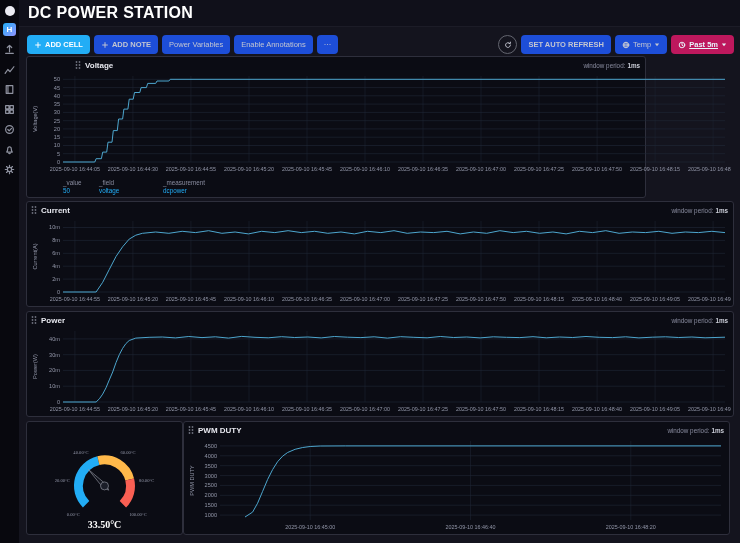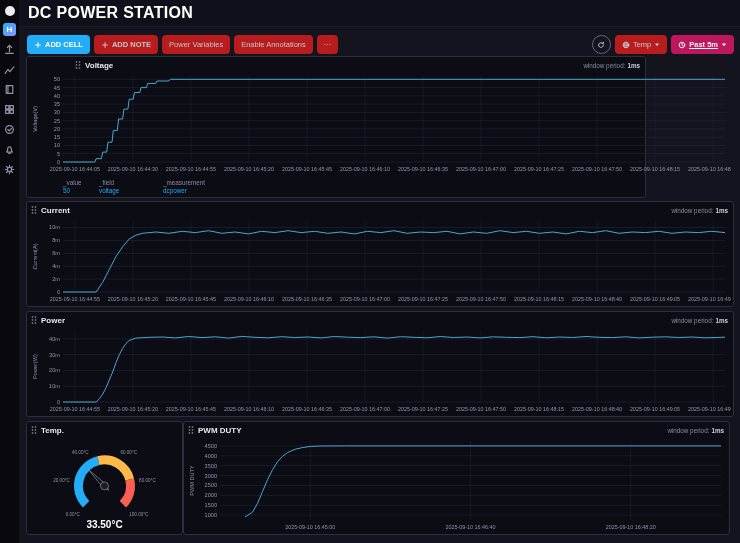--- a/index.html
+++ b/index.html
@@ -12,21 +12,21 @@
   .nav-active{width:13px;height:13px;border-radius:3px;background:linear-gradient(135deg,#22ADF6 0%,#9394FF 100%);color:#fff;font-size:8px;font-weight:700;display:flex;align-items:center;justify-content:center;}
   .nav-item{width:13px;height:13px;display:flex;align-items:center;justify-content:center;}
   .nav-item svg{width:11px;height:11px;stroke:#8f92a0;fill:none;stroke-width:1.1;stroke-linecap:round;stroke-linejoin:round;}
 
   
   .header{position:absolute;left:19px;top:0;right:0;height:27px;background:#10101a;border-bottom:1px solid #1c1c27;display:flex;align-items:center;padding-left:9px;}
   .header h1{font-size:16px;color:#ffffff;font-weight:700;letter-spacing:.3px;}
 
   
   .toolbar{position:absolute;left:27px;top:33px;right:6px;height:21px;display:flex;align-items:flex-end;gap:4px;}
-  .btn{height:19px;padding:0 7px;border-radius:4px;background:#b91c1c;color:#c3c6d1;font-size:7.5px;display:inline-flex;align-items:center;gap:3px;cursor:pointer;white-space:nowrap;border:none;}
+  .btn{height:19px;padding:0 7px;border-radius:4px;background:#1d4ed8;color:#c3c6d1;font-size:7.5px;display:inline-flex;align-items:center;gap:3px;cursor:pointer;white-space:nowrap;border:none;}
   .btn svg{width:8px;height:8px;stroke:currentColor;fill:none;stroke-width:1.2;stroke-linecap:round;stroke-linejoin:round;}
   .btn .caret{width:6px;height:5px;}
   .btn .caret polygon{fill:currentColor;stroke:none;}
   .btn.primary{background:#22ADF6;color:#fff;font-weight:700;}
   .btn.bold{font-weight:700;}
   .btn.round{width:19px;padding:0;border-radius:50%;border:1px solid #63656f;background:transparent;justify-content:center;}
   .btn.time{background:#be185d;color:#e8f3fb;font-weight:700;text-decoration:underline;}
   .spacer{flex:1;}
 
   
@@ -43,21 +43,21 @@
   #panel-voltage .chart{bottom:23px;}
   #panel-current{left:26px;top:201px;width:708px;height:106px;}
   #panel-power{left:26px;top:311px;width:708px;height:106px;}
   #panel-temp{left:26px;top:421px;width:157px;height:114px;}
   #panel-pwm{left:183px;top:421px;width:547px;height:114px;}
 
   .legend{position:absolute;left:36px;bottom:3px;display:grid;grid-template-columns:36px 64px 110px;row-gap:1px;font-size:6.3px;}
   .legend .h{color:#8a8da0;}
   .legend .v{color:#22ADF6;}
 
-  .gauge{position:absolute;left:2px;right:2px;top:14px;bottom:2px;}
+  .gauge{position:absolute;left:2px;right:2px;top:14px;bottom:2px;font-family:Liberation Serif, serif;}
 </style>
 </head>
 <body>
 
 <nav class="sidebar">
   <div class="logo"></div>
   <div class="nav-active">
     <span>H</span>
   </div>
   <div class="nav-item">
@@ -124,20 +124,23 @@
     <span>Enable Annotations</span>
   </button>
   <button class="btn">
     <span>···</span>
   </button>
   <div class="spacer"></div>
   <button class="btn round">
     <svg viewBox="0 0 10 10">
         <path d="M8 5a3 3 0 1 1-.9-2.1M8 1.4v1.7H6.3"></path>
       </svg>
+  </button>
+  <button class="btn bold">
+    <span>SET AUTO REFRESH</span>
   </button>
   <button class="btn">
     <svg viewBox="0 0 10 10">
         <circle cx="5" cy="5" r="3.5"></circle>
         <ellipse cx="5" cy="5" rx="1.6" ry="3.5"></ellipse>
         <path d="M1.5 5h7"></path>
       </svg>
     <span>Temp</span>
     <svg class="caret" viewBox="0 0 8 7">
         <polygon points="1,2 7,2 4,6"></polygon>
@@ -336,33 +339,20 @@
         <text x="510.0" y="83.5" text-anchor="middle" font-size="5.4" fill="#9296a8">2025-09-10 16:48:15</text>
         <text x="568.1" y="83.5" text-anchor="middle" font-size="5.4" fill="#9296a8">2025-09-10 16:48:40</text>
         <text x="626.1" y="83.5" text-anchor="middle" font-size="5.4" fill="#9296a8">2025-09-10 16:49:05</text>
         <text x="684.1" y="83.5" text-anchor="middle" font-size="5.4" fill="#9296a8">2025-09-10 16:49:30</text>
         <polyline points="34.0,75.0 67.1,75.0 70.4,71.8 73.7,67.1 77.0,60.8 80.3,52.9 83.7,45.0 87.0,35.6 90.3,27.7 93.6,21.4 96.9,16.6 100.2,13.5 106.8,11.1 120.1,10.3 133.3,10.0 146.5,10.9 159.8,9.5 173.0,10.6 186.3,9.8 199.5,11.1 212.7,9.4 226.0,10.3 239.2,10.8 252.5,9.7 265.7,10.5 278.9,10.0 292.2,10.9 305.4,9.5 318.7,10.2 331.9,10.6 345.1,9.8 358.4,11.1 371.6,9.7 384.9,10.3 398.1,10.8 411.3,9.5 424.6,10.5 437.8,10.0 451.1,10.9 464.3,9.8 477.5,10.3 490.8,10.6 504.0,9.7 517.3,10.8 530.5,10.0 543.7,10.5 557.0,9.5 570.2,10.3 583.5,10.6 596.7,9.8 609.9,10.9 623.2,10.2 636.4,9.8 649.7,10.5 662.9,10.0 676.1,10.8 696.0,10.2" fill="none" stroke="#4DA6CE" stroke-width="1" stroke-linejoin="round"></polyline>
         <text transform="translate(8 39.5) rotate(-90)" text-anchor="middle" font-size="5.6" fill="#9296a8">Power(W)</text>
       </svg></div>
 </section>
 
 <section class="panel" id="panel-temp">
-  <div class="panel-header">
-    <span class="drag">
-      <svg viewBox="0 0 6 8">
-          <circle cx="1.5" cy="1" r="0.9"></circle>
-          <circle cx="1.5" cy="4" r="0.9"></circle>
-          <circle cx="1.5" cy="7" r="0.9"></circle>
-          <circle cx="4.5" cy="1" r="0.9"></circle>
-          <circle cx="4.5" cy="4" r="0.9"></circle>
-          <circle cx="4.5" cy="7" r="0.9"></circle>
-        </svg>
-    </span>
-    <span class="panel-title">Temp.</span>
-  </div>
   <div class="gauge"><svg width="151" height="96" viewBox="0 0 151 96">
         <path d="M57.1 68.3 A26 26 0 0 1 69.4 24.6" fill="none" stroke="#22ADF6" stroke-width="9"></path>
         <path d="M69.4 24.6 A26 26 0 0 1 100.7 43.5" fill="none" stroke="#FFB94A" stroke-width="9"></path>
         <path d="M100.7 43.5 A26 26 0 0 1 93.9 68.3" fill="none" stroke="#F95F53" stroke-width="9"></path>
         <text x="50.8" y="79.7" text-anchor="end" font-size="4.6" fill="#9296a8">0.00°C</text>
         <text x="40.9" y="46.4" text-anchor="end" font-size="4.6" fill="#9296a8">20.00°C</text>
         <text x="59.6" y="17.7" text-anchor="end" font-size="4.6" fill="#9296a8">40.00°C</text>
         <text x="91.4" y="17.7" text-anchor="start" font-size="4.6" fill="#9296a8">60.00°C</text>
         <text x="110.1" y="46.4" text-anchor="start" font-size="4.6" fill="#9296a8">80.00°C</text>
         <text x="100.2" y="79.7" text-anchor="start" font-size="4.6" fill="#9296a8">100.00°C</text>

